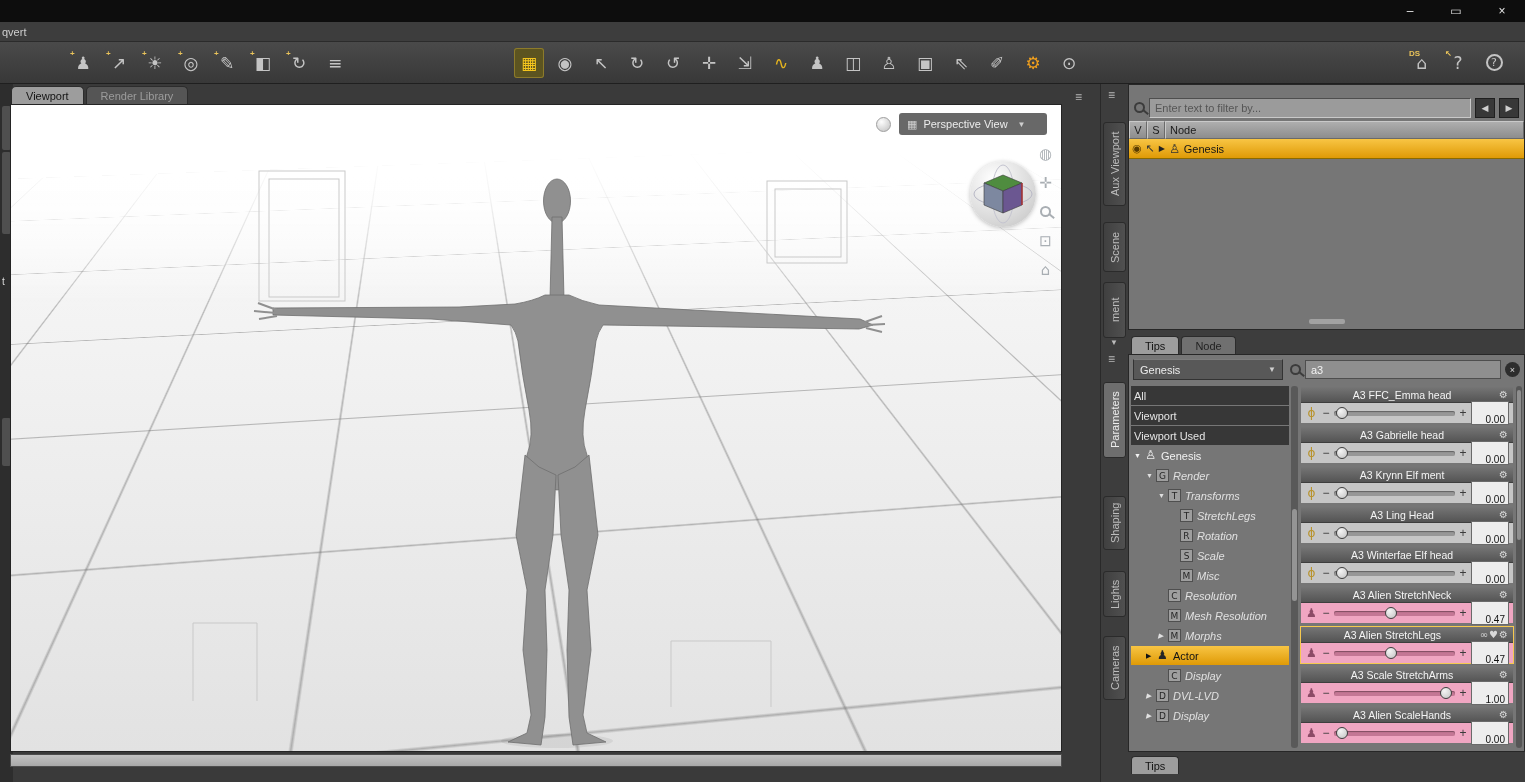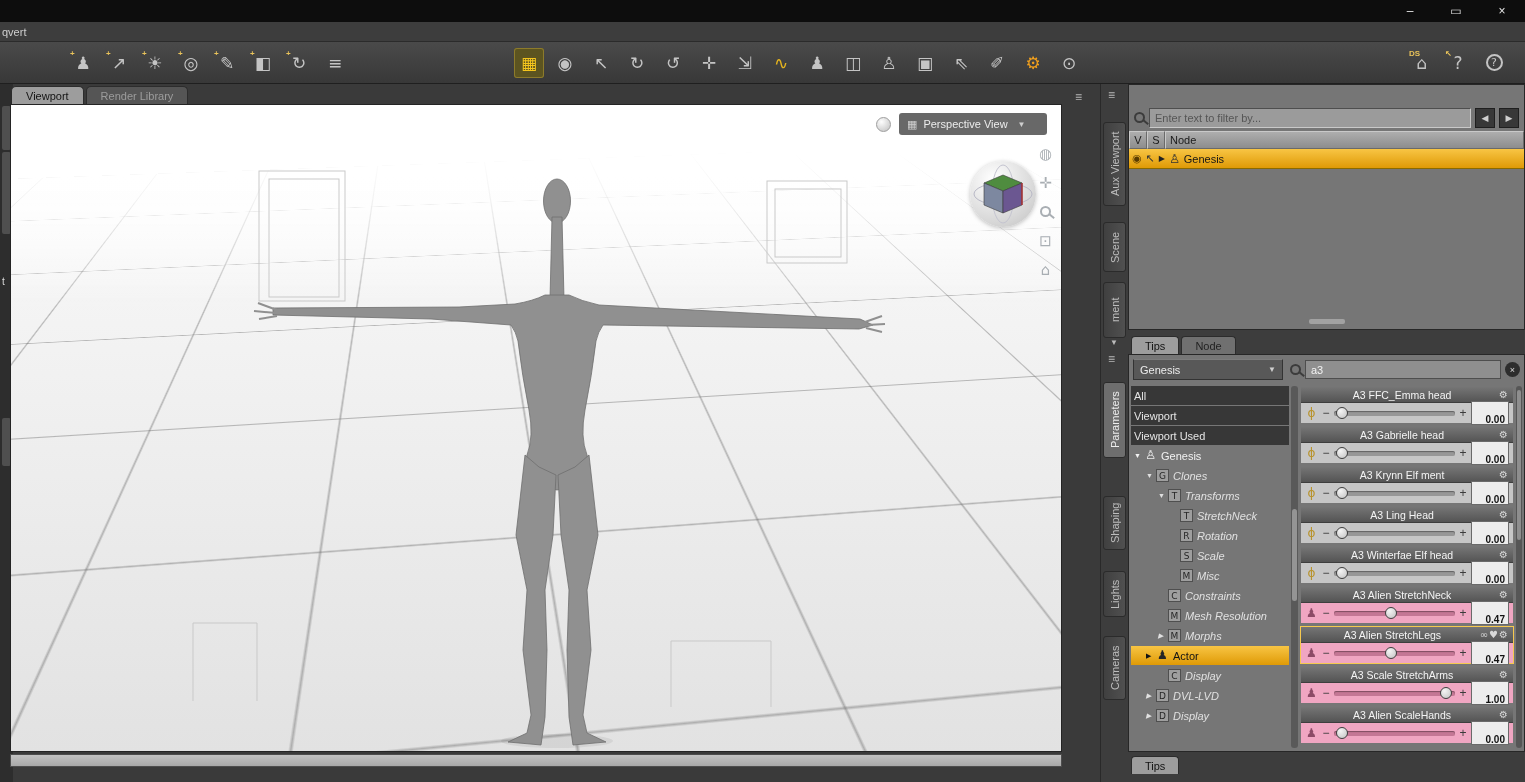--- a/index.html
+++ b/index.html
@@ -94,21 +94,21 @@
   .dt-shp { top:412px; height:54px; } .dt-lgt { top:487px; height:46px; }
   .dt-cam { top:552px; height:64px; }
   .dock-ic { position:absolute; left:7px; color:#b8b8b8; font-size:12px; }
   .di1 { top:4px; } .di2 { top:268px; }
   .dock-arrow { position:absolute; top:254px; left:9px; color:#bbb; font-size:8px; }
 
   
   .rcol { position:absolute; left:1128px; right:0; top:0; bottom:0; background:#3d3d3d; }
   .scene-pane { position:absolute; top:0; left:0; right:0; height:246px; background:#767676;
           border:1px solid #272727; }
-  .srow { margin:22px 5px 3px; display:flex; align-items:center; gap:4px; height:21px; }
+  .srow { margin:12px 5px 3px; display:flex; align-items:center; gap:4px; height:21px; }
   .flt { flex:1; height:20px; background:#9b9b9b; border:1px solid #4e4e4e;
           border-bottom-color:#c9c9c9; border-right-color:#c9c9c9;
           font-family:"Liberation Sans",sans-serif; font-size:11px; color:#2e2e2e; padding:0 5px; }
   .flt::placeholder { color:#565656; opacity:1; }
   .nav-btn { width:20px; height:20px; background:#383838; border:1px solid #1f1f1f; color:#cfcfcf;
           font-size:9px; display:flex; align-items:center; justify-content:center; }
   .scene-cols { display:flex; height:18px; }
   .scol { background:linear-gradient(#aeaeae,#8d8d8d); border:1px solid #6a6a6a; border-top-color:#c9c9c9;
           border-left-color:#c9c9c9; color:#1b1b1b; display:flex; align-items:center; padding:0 4px; }
   .scol.v,.scol.s { width:18px; justify-content:center; }
@@ -170,21 +170,21 @@
   .sl-ico { width:13px; text-align:center; font-size:12px; color:#b8922a; font-family:"DejaVu Sans",sans-serif; }
   .sl-entry[data-variant="pink"] .sl-ico { color:#8c4a66; }
   .sl-minus,.sl-plus { font-size:12px; color:#3a3a3a; width:8px; text-align:center; }
   .sl-track { flex:1; position:relative; height:5px; background:#979797; border-radius:2px;
           box-shadow:inset 0 1px 1px rgba(0,0,0,.35); }
   .sl-entry[data-variant="pink"] .sl-track { background:#c47795; }
   .sl-handle { position:absolute; top:-4px; left:calc(2% + var(--v,0)*86%); width:12px; height:12px;
           border-radius:50%; background:radial-gradient(circle at 35% 30%, #f4f4f4, #c2c2c2);
           border:1px solid #3f3f3f; }
   .sl-val { width:38px; height:15px; background:#ededed; border:1px solid #6a6a6a; font-size:10px; color:#111;
-          text-align:right; padding:11px 3px; line-height:14px;font-weight:bold; }
+          text-align:right; padding:11px 3px; line-height:14px; }
   .rscroll { width:6px; margin-left:2px; background:#565656; border-radius:3px; position:relative; }
   .rscroll .ph { position:absolute; top:4px; height:150px; left:1px; right:1px; background:#8e8e8e; border-radius:3px; }
 
   .btabs { position:absolute; bottom:0; height:30px; left:0; right:0; background:#3d3d3d;
           display:flex; align-items:flex-start; padding:4px 0 0 3px; }
 </style>
 </head>
 <body>
 
 <div class="app">
@@ -476,51 +476,51 @@
                 <span class="nlabel">Viewport Used</span>
               </div>
               <div class="nav-item" data-variant="node" style="--lv: 0;">
                 <span class="exp">▼</span>
                 <span class="nico">♙</span>
                 <span class="nlabel">Genesis</span>
               </div>
               <div class="nav-item" data-variant="ghost" style="--lv: 1;">
                 <span class="exp">▼</span>
                 <span class="nico">G</span>
-                <span class="nlabel">Clones</span>
+                <span class="nlabel">Render</span>
               </div>
               <div class="nav-item" data-variant="ghost" style="--lv: 2;">
                 <span class="exp">▼</span>
                 <span class="nico">T</span>
                 <span class="nlabel">Transforms</span>
               </div>
               <div class="nav-item" data-variant="ghost" style="--lv: 3;">
                 <span class="exp"></span>
                 <span class="nico">T</span>
-                <span class="nlabel">StretchNeck</span>
+                <span class="nlabel">StretchLegs</span>
               </div>
               <div class="nav-item" data-variant="ghost" style="--lv: 3;">
                 <span class="exp"></span>
                 <span class="nico">R</span>
                 <span class="nlabel">Rotation</span>
               </div>
               <div class="nav-item" data-variant="ghost" style="--lv: 3;">
                 <span class="exp"></span>
                 <span class="nico">S</span>
                 <span class="nlabel">Scale</span>
               </div>
               <div class="nav-item" data-variant="ghost" style="--lv: 3;">
                 <span class="exp"></span>
                 <span class="nico">M</span>
                 <span class="nlabel">Misc</span>
               </div>
               <div class="nav-item" data-variant="ghost" style="--lv: 2;">
                 <span class="exp"></span>
                 <span class="nico">C</span>
-                <span class="nlabel">Constraints</span>
+                <span class="nlabel">Resolution</span>
               </div>
               <div class="nav-item" data-variant="ghost" style="--lv: 2;">
                 <span class="exp"></span>
                 <span class="nico">M</span>
                 <span class="nlabel">Mesh Resolution</span>
               </div>
               <div class="nav-item" data-variant="ghost" style="--lv: 2;">
                 <span class="exp">▶</span>
                 <span class="nico">M</span>
                 <span class="nlabel">Morphs</span>

